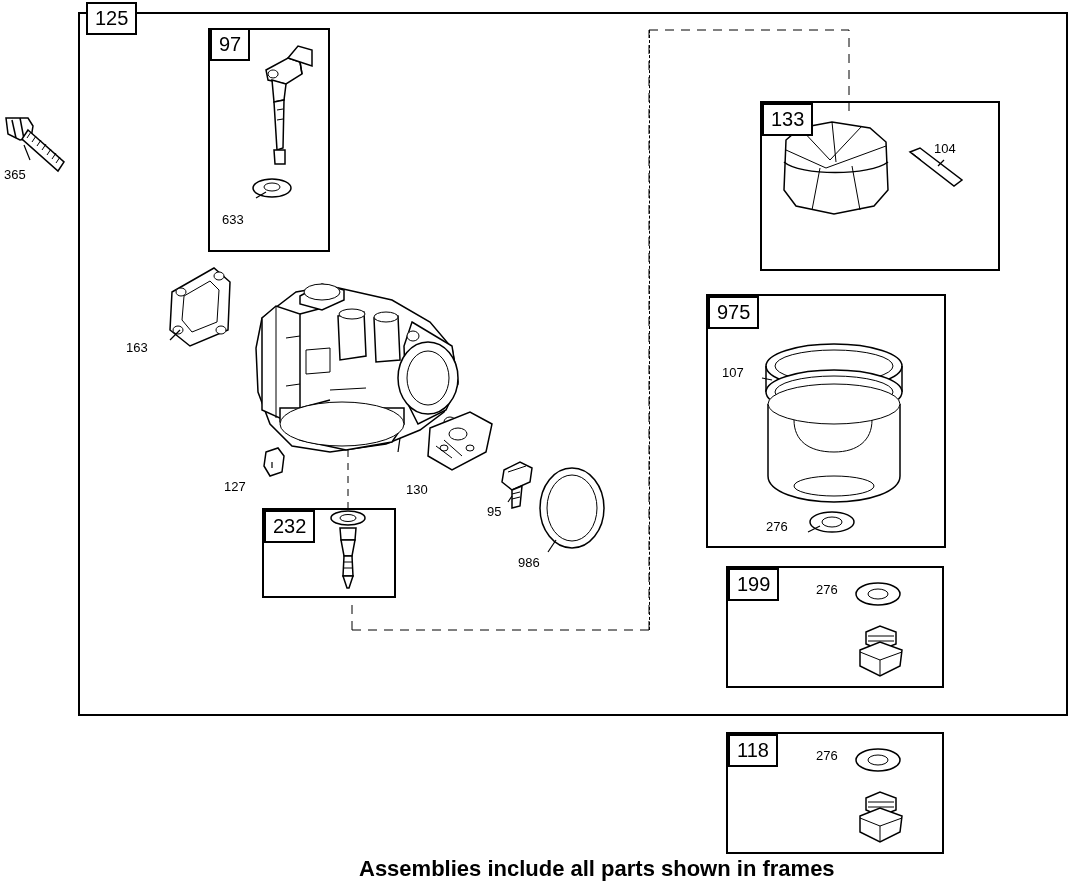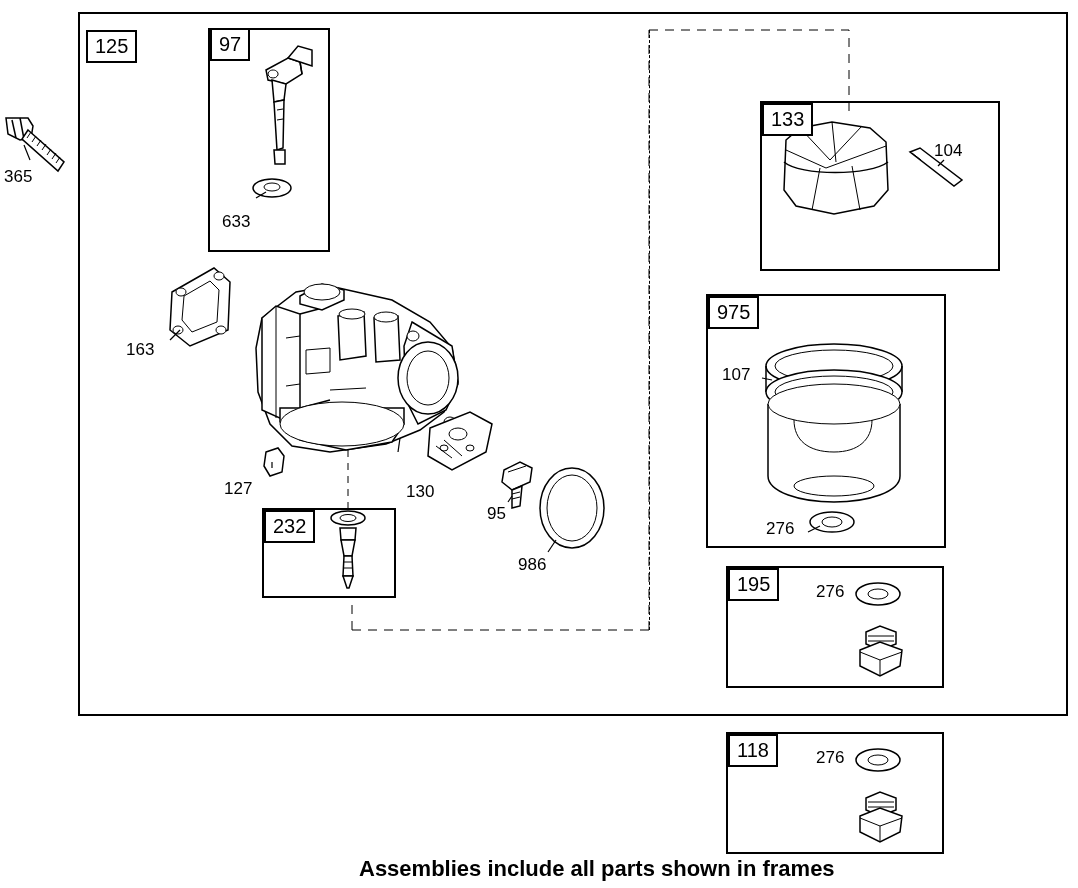--- a/index.html
+++ b/index.html
@@ -37,21 +37,21 @@
     box-sizing: border-box;
     font-size: 20px;
     line-height: 1;
     padding: 4px 7px 5px 7px;
     font-family: "Liberation Sans", sans-serif;
     white-space: nowrap;
     z-index: 5;
   }
   .callout {
     position: absolute;
-    font-size: 17px;
+    font-size: 13px;
     line-height: 1;
     white-space: nowrap;
     font-family: "Liberation Sans", sans-serif;
     z-index: 4;
   }
   .caption {
     position: absolute;
     font-size: 22px;
     line-height: 1;
     white-space: nowrap;
@@ -268,25 +268,25 @@
     </g>
 
     <g>
       <ellipse class="fillw" cx="572" cy="508" rx="32" ry="40"></ellipse>
       <ellipse class="fillw-thin" cx="572" cy="508" rx="25" ry="33"></ellipse>
       <path class="leader" d="M548,552 L556,540"></path>
     </g>
 
   </svg>
 
-  <div class="tag" style="left:86px; top:2px;margin-top:28px;">125</div>
+  <div class="tag" style="left:86px; top:2px;">125</div>
   <div class="tag" style="left:210px; top:28px;">97</div>
   <div class="tag" style="left:762px; top:103px;">133</div>
   <div class="tag" style="left:708px; top:296px;">975</div>
-  <div class="tag" style="left:728px; top:568px;">195</div>
+  <div class="tag" style="left:728px; top:568px;">199</div>
   <div class="tag" style="left:728px; top:734px;">118</div>
   <div class="tag" style="left:264px; top:510px;">232</div>
 
   <div class="callout" style="left:4px; top:168px;">365</div>
   <div class="callout" style="left:222px; top:213px;text-align:right;">633</div>
   <div class="callout" style="left:126px; top:341px;">163</div>
   <div class="callout" style="left:224px; top:480px;">127</div>
   <div class="callout" style="left:406px; top:483px;">130</div>
   <div class="callout" style="left:487px; top:505px;">95</div>
   <div class="callout" style="left:518px; top:556px;">986</div>

